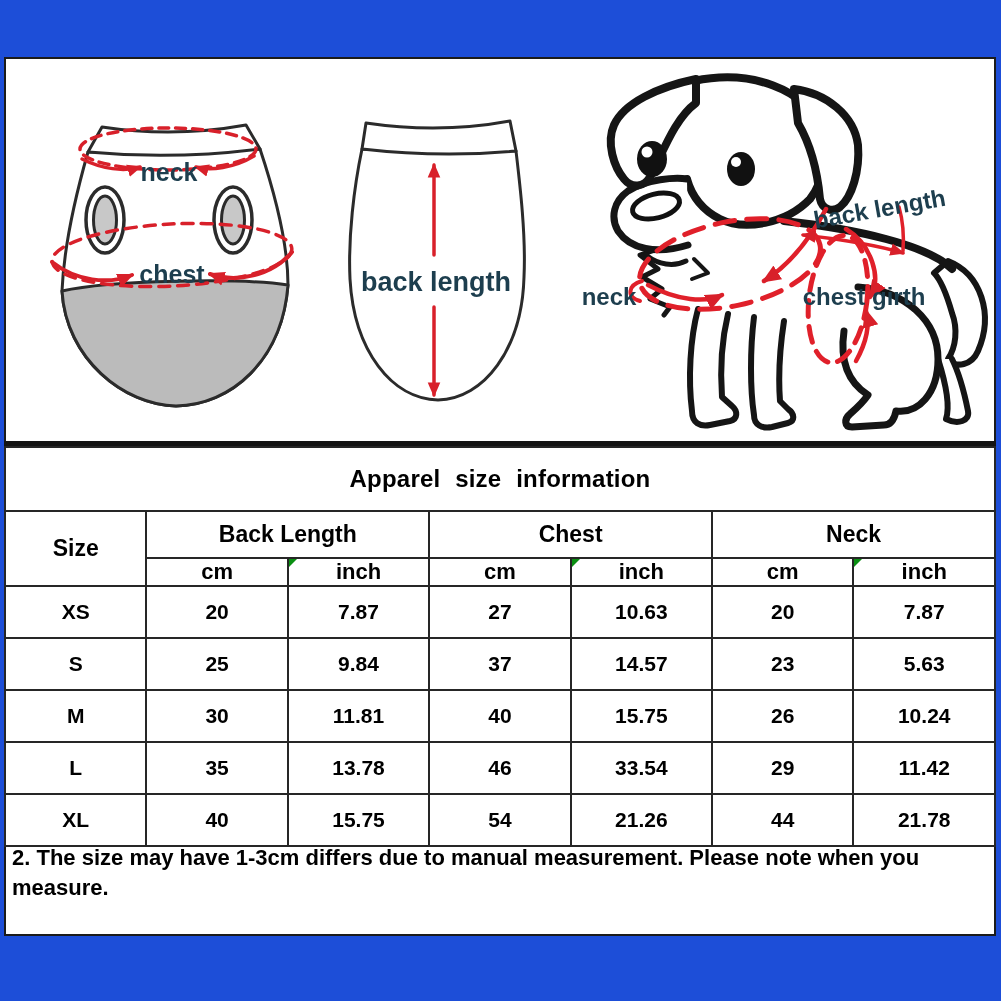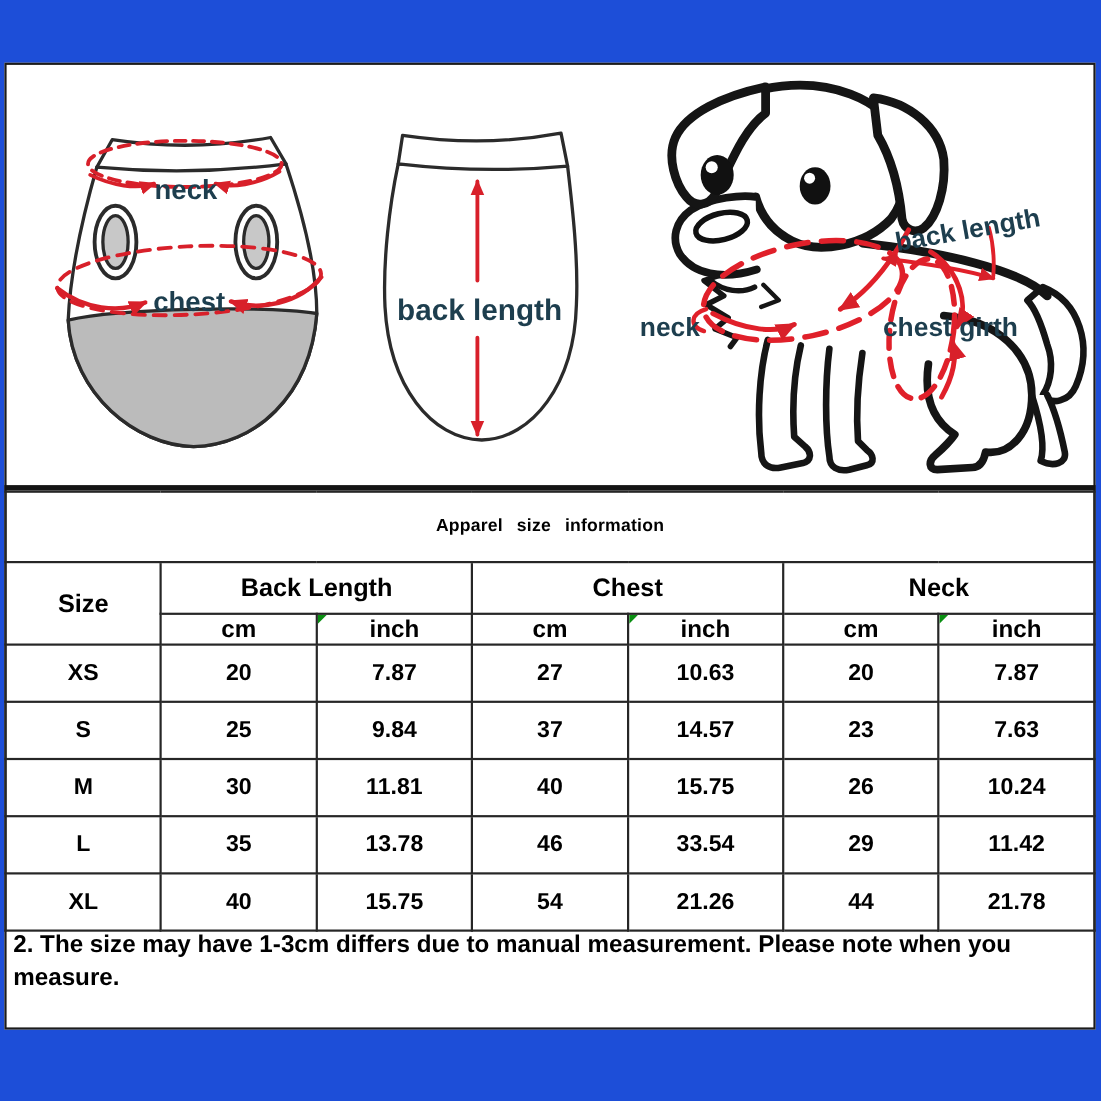--- a/index.html
+++ b/index.html
@@ -23,21 +23,21 @@
   .size-table {
     position:absolute; left:-2px; top:387px; width:calc(100% + 4px);
     border-collapse:collapse; table-layout:fixed;
     font-family:"Liberation Sans", sans-serif;
   }
   .size-table td {
     border:2px solid #262626; text-align:center; vertical-align:middle;
     font-weight:bold; color:#000; padding:0; position:relative;
     overflow:hidden;
   }
-  .row-title td { height:64px; font-size:16px; word-spacing:8px; letter-spacing:0.2px; }
+  .row-title td { height:64px; font-size:24px; word-spacing:8px; letter-spacing:0.2px; }
   .row-group td { height:47px; font-size:23px; }
   .row-units td { height:26px; font-size:22px; }
   .row-body  td { height:52px; font-size:21px; }
   td.size-head { font-size:23px; }
   td.inch-cell::before {
     content:""; position:absolute; top:0; left:0; width:0; height:0;
     border-top:8px solid #0a8f12; border-right:8px solid transparent;
   }
 
   .notes {
@@ -179,21 +179,21 @@
         <td>20</td>
         <td>7.87</td>
       </tr>
       <tr class="row-body">
         <td>S</td>
         <td>25</td>
         <td>9.84</td>
         <td>37</td>
         <td>14.57</td>
         <td>23</td>
-        <td>7.63</td>
+        <td>5.63</td>
       </tr>
       <tr class="row-body">
         <td>M</td>
         <td>30</td>
         <td>11.81</td>
         <td>40</td>
         <td>15.75</td>
         <td>26</td>
         <td>10.24</td>
       </tr>

